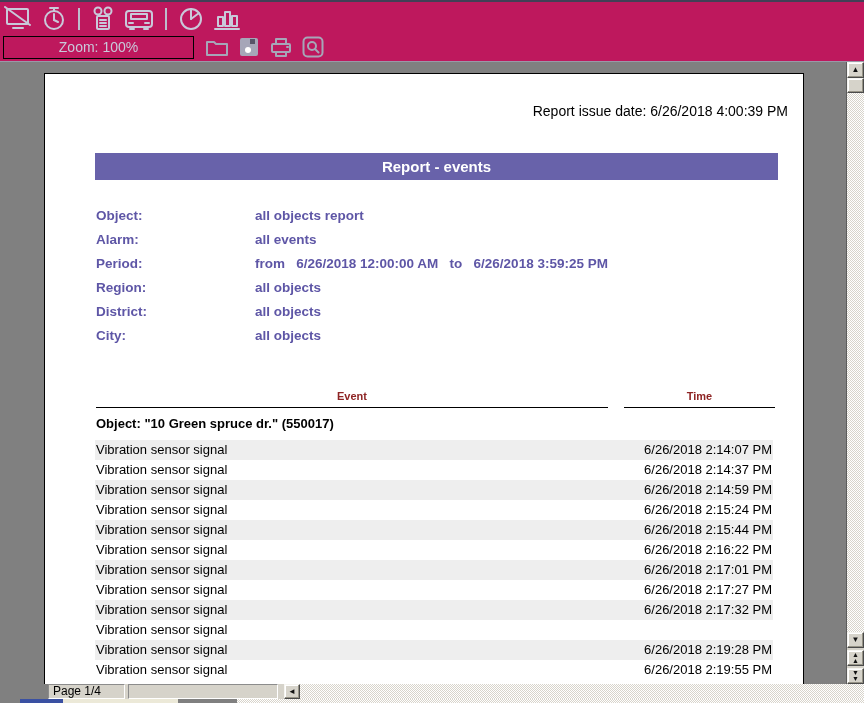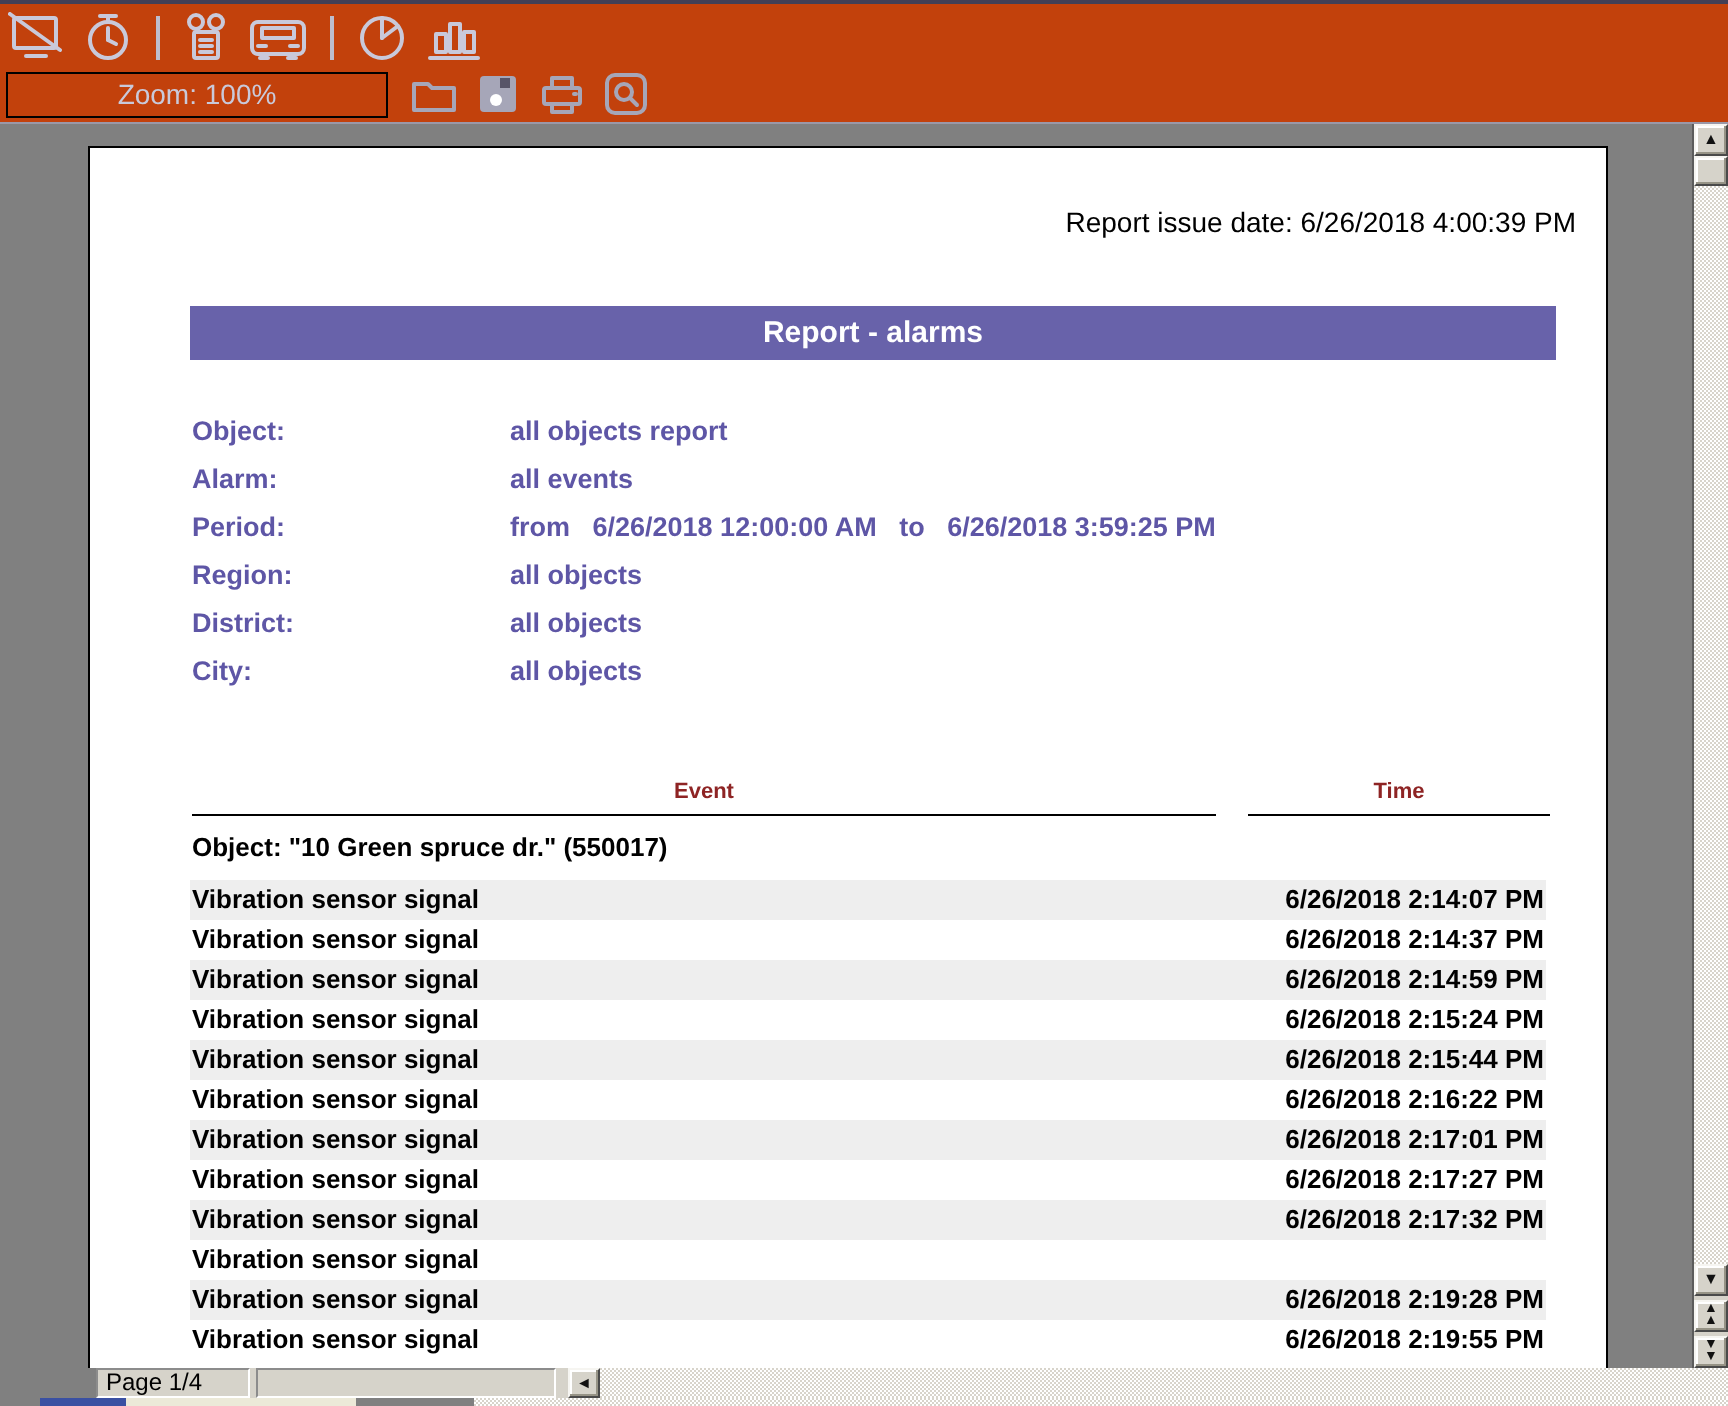--- a/index.html
+++ b/index.html
@@ -2,21 +2,21 @@
 <html><head>
 <meta charset="utf-8">
 <style>
   * { margin:0; padding:0; box-sizing:border-box; }
   html,body { width:864px; height:703px; overflow:hidden;
     font-family:"Liberation Sans","DejaVu Sans",sans-serif; background:#808080; }
   .app { position:relative; width:864px; height:703px; }
 
   
   .toolbar { position:absolute; top:0; left:0; width:864px; height:62px;
-    background:#c2410c; border-top:2px solid #423f56; border-bottom:1px solid #9a98a8; }
+    background:#be185d; border-top:2px solid #423f56; border-bottom:1px solid #9a98a8; }
   .tb-row1 { position:absolute; top:3px; left:4px; height:28px; display:flex; align-items:center; gap:9px; }
   .tb-btn { display:flex; align-items:center; justify-content:center; cursor:pointer; }
   .tb-sep { width:2px; height:22px; background:#bdbdcd; margin:0 2px; }
   .icon-a { stroke:#c9c9da; fill:none; stroke-width:2; stroke-linecap:round; stroke-linejoin:round; }
   .icon-b { stroke:#a6a6b8; fill:none; stroke-width:2; stroke-linecap:round; stroke-linejoin:round; }
   .zoom-box { position:absolute; top:34px; left:3px; width:191px; height:23px;
     border:1px solid #000; color:#c9c9da; font-size:14px; text-align:center; line-height:21px; cursor:pointer; }
   .tb-row2 { position:absolute; top:33px; left:205px; height:24px; display:flex; align-items:center; gap:9px; }
 
   
@@ -32,21 +32,21 @@
   .meta-row { height:24px; line-height:24px; font-size:13.5px; font-weight:bold; color:#5e56a6; }
   .meta-label { display:inline-block; width:159px; }
   .meta-value { white-space:pre; }
   .col-rule { position:absolute; top:316px; height:18px; border-bottom:1px solid #000;
     text-align:center; font-size:11px; font-weight:bold; color:#8e2424; }
   .rule-event { left:51px; width:512px; }
   .rule-time  { left:579px; width:151px; }
   .group-row { position:absolute; top:342px; left:51px; font-size:13px; font-weight:bold; color:#000; }
   .rows { position:absolute; top:366px; left:50px; width:678px; }
   .report-row { height:20px; line-height:20px; font-size:13px; color:#000;
-    display:flex; justify-content:space-between; padding:0 1px;font-weight:bold; }
+    display:flex; justify-content:space-between; padding:0 1px; }
   .report-row:nth-child(odd) { background:#eeeeee; }
 
   
   .btn3d { background:#d6d3ca; border:1px solid; border-color:#f6f5f1 #4a4a4a #4a4a4a #f6f5f1;
     box-shadow:inset -1px -1px 0 #969386, inset 1px 1px 0 #fff;
     display:flex; align-items:center; justify-content:center;
     color:#111; font-size:8px; line-height:1; cursor:pointer; user-select:none; }
   .dither { background-image:conic-gradient(#fff 25%, #d8d4cb 0 50%, #fff 0 75%, #d8d4cb 0);
     background-size:2px 2px; }
   .vscroll { position:absolute; top:62px; right:0; width:18px; height:622px;
@@ -165,21 +165,21 @@
           <circle cx="10" cy="10" r="4"></circle>
           <line x1="13" y1="13" x2="16.5" y2="16.5"></line>
         </svg>
       </div>
     </div>
   </div>
 
   <div class="doc-area">
     <div class="page">
       <div class="issue-date">Report issue date: 6/26/2018 4:00:39 PM</div>
-      <div class="title-bar">Report - alarms</div>
+      <div class="title-bar">Report - events</div>
 
       <div class="meta">
           <div class="meta-row">
           <span class="meta-label">Object:</span><span class="meta-value">all objects report</span>
         </div>
           <div class="meta-row">
           <span class="meta-label">Alarm:</span><span class="meta-value">all events</span>
         </div>
           <div class="meta-row">
           <span class="meta-label">Period:</span><span class="meta-value">from   6/26/2018 12:00:00 AM   to   6/26/2018 3:59:25 PM</span>

